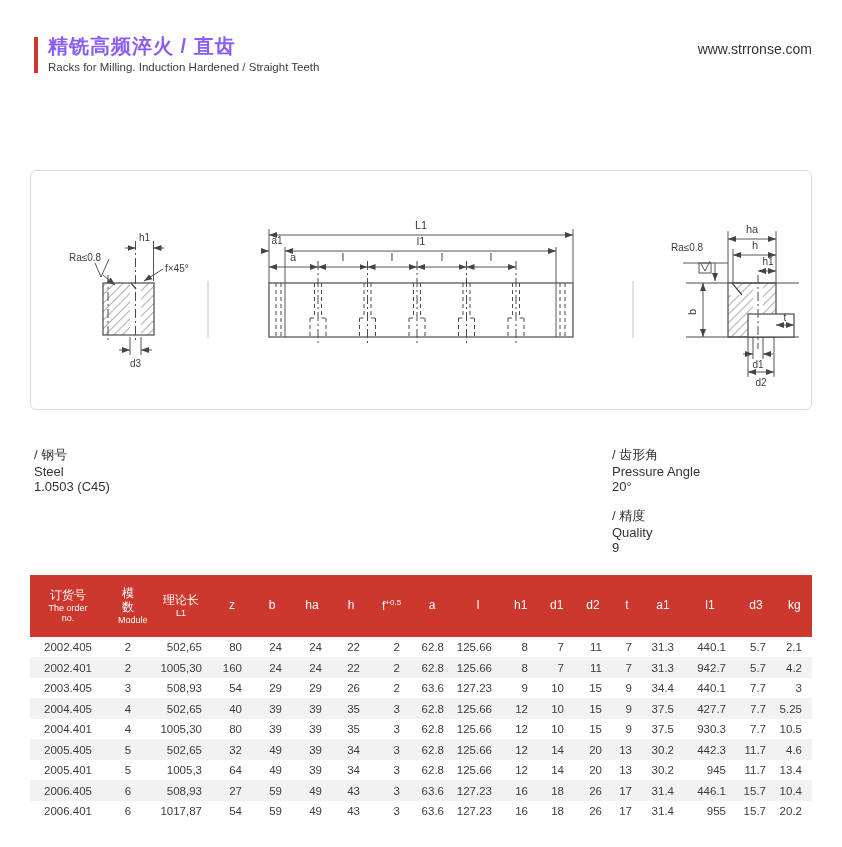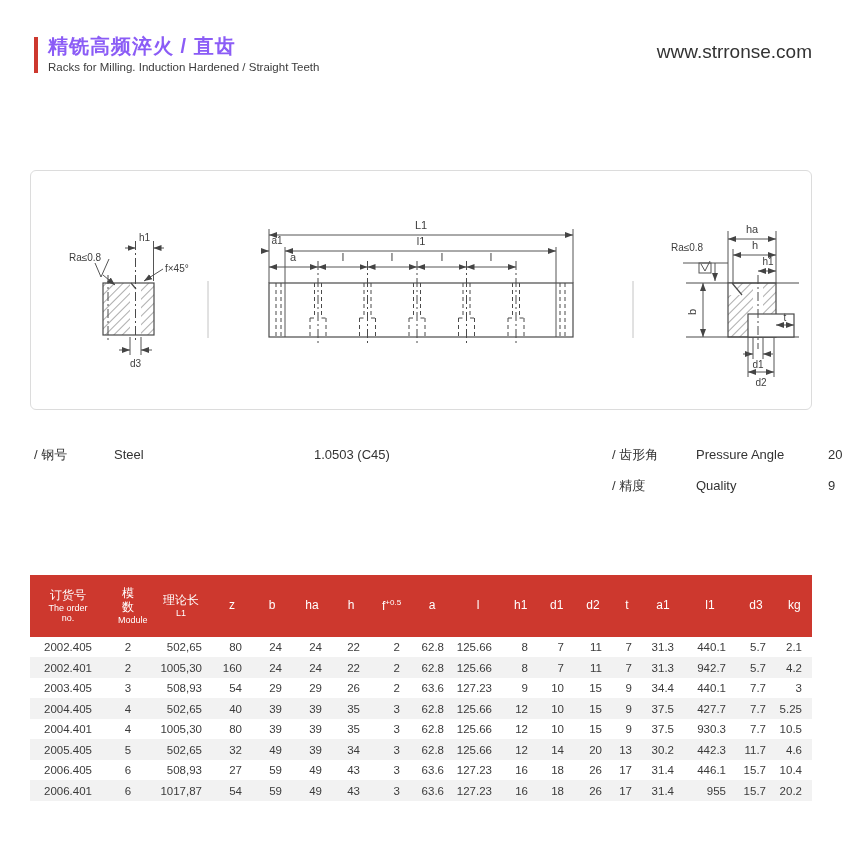--- a/index.html
+++ b/index.html
@@ -4,36 +4,36 @@
 <style>
   html,body{margin:0;padding:0;}
   body{
     width:842px;height:847px;position:relative;background:#ffffff;
     font-family:"Liberation Sans","DejaVu Sans",sans-serif;color:#333;overflow:hidden;
   }
   
   .hdr-bar{position:absolute;left:34px;top:37px;width:4px;height:36px;background:#cd382e;}
   .hdr-title{position:absolute;left:48px;top:33px;font-size:20px;font-weight:bold;color:#8b5cf6;letter-spacing:1px;}
   .hdr-sub{position:absolute;left:48px;top:61px;font-size:11.5px;color:#3c3c3c;}
-  .hdr-url{position:absolute;right:30px;top:41px;font-size:19px;color:#333;}
+  .hdr-url{position:absolute;right:30px;top:41px;font-size:14px;color:#333;}
   
   .panel{position:absolute;left:30px;top:170px;width:780px;height:238px;border:1px solid #dcdcdc;border-radius:6px;background:#fff;}
   .panel svg{display:block;}
   .dline{stroke:#4a4a4a;stroke-width:1.2;fill:none;}
   .thin{stroke:#555;stroke-width:1;fill:none;}
   .dash{stroke:#4a4a4a;stroke-width:1;fill:none;stroke-dasharray:4 3;}
   .dashdot{stroke:#4a4a4a;stroke-width:1;fill:none;stroke-dasharray:9 3 2 3;}
   .sep{stroke:#c4c4c4;stroke-width:1;}
   .lbl{font-size:11px;fill:#3d3d3d;font-family:"Liberation Sans","DejaVu Sans",sans-serif;}
   .lbl-s{font-size:10px;fill:#3d3d3d;font-family:"Liberation Sans","DejaVu Sans",sans-serif;}
   
   .spec-block{position:absolute;top:446px;}
   .spec-left{left:34px;width:440px;}
   .spec-right{left:578px;width:250px;margin-left:34px;}
-  .spec-row{display:flex;align-items:baseline;margin-bottom:13px;font-size:13px;color:#333;}
+  .spec-row{display:flex;align-items:baseline;margin-bottom:13px;font-size:13px;color:#333;flex-direction:column;}
   .s-cn{width:80px;white-space:nowrap;}
   .spec-right .s-cn{width:84px;}
   .s-en{width:200px;white-space:nowrap;}
   .spec-right .s-en{width:132px;}
   .s-val{white-space:nowrap;}
   
   table.spec{position:absolute;left:30px;top:575px;width:782px;border-collapse:collapse;table-layout:fixed;}
   table.spec thead tr{height:40px;background:#cd382e;color:#fff;}
   table.spec th{font-weight:normal;text-align:center;vertical-align:middle;padding:12px;font-size:12px;line-height:1.15;}
   .th-cn{font-size:12px;}
@@ -408,20 +408,40 @@
         <td>12</td>
         <td>14</td>
         <td>20</td>
         <td>13</td>
         <td>30.2</td>
         <td>442.3</td>
         <td>11.7</td>
         <td>4.6</td>
       </tr>
       <tr>
+        <td>2005.401</td>
+        <td>5</td>
+        <td>1005,3</td>
+        <td>64</td>
+        <td>49</td>
+        <td>39</td>
+        <td>34</td>
+        <td>3</td>
+        <td>62.8</td>
+        <td>125.66</td>
+        <td>12</td>
+        <td>14</td>
+        <td>20</td>
+        <td>13</td>
+        <td>30.2</td>
+        <td>945</td>
+        <td>11.7</td>
+        <td>13.4</td>
+      </tr>
+      <tr>
         <td>2006.405</td>
         <td>6</td>
         <td>508,93</td>
         <td>27</td>
         <td>59</td>
         <td>49</td>
         <td>43</td>
         <td>3</td>
         <td>63.6</td>
         <td>127.23</td>

